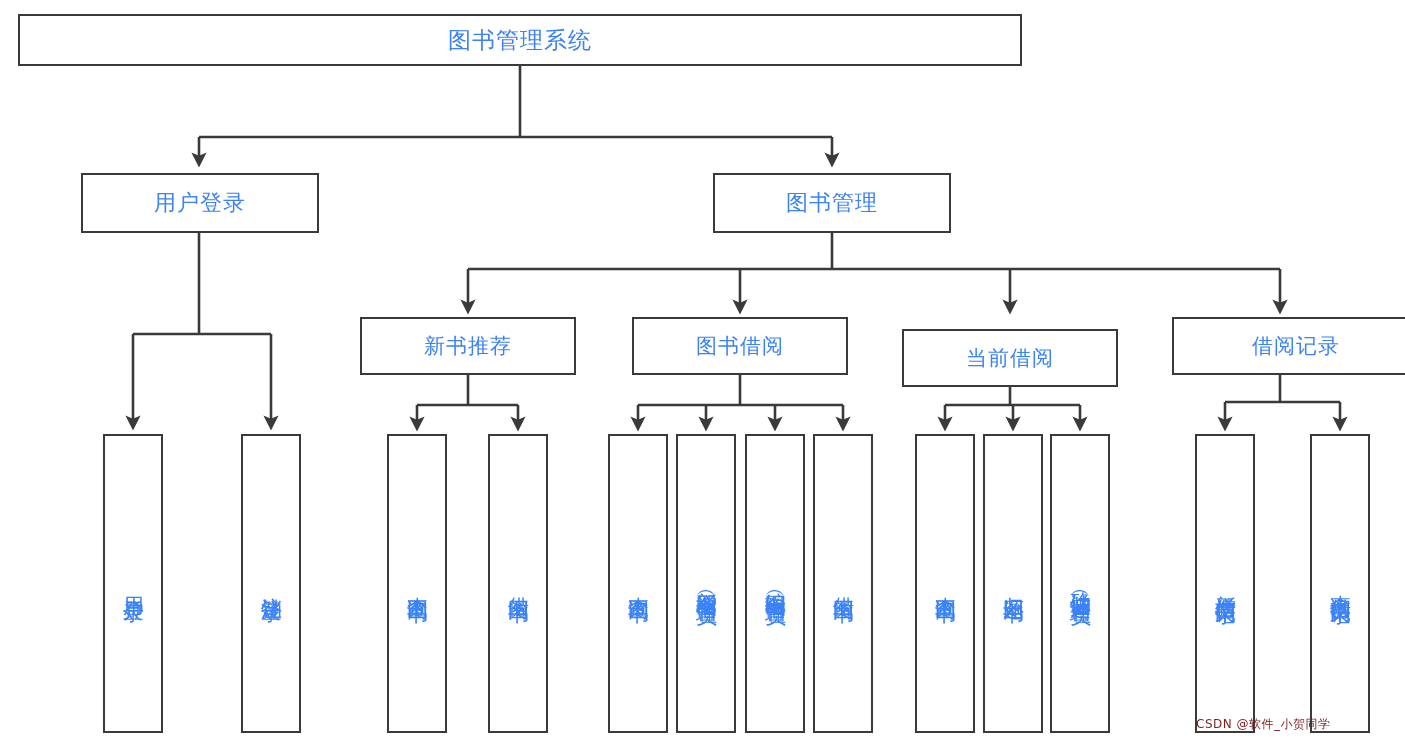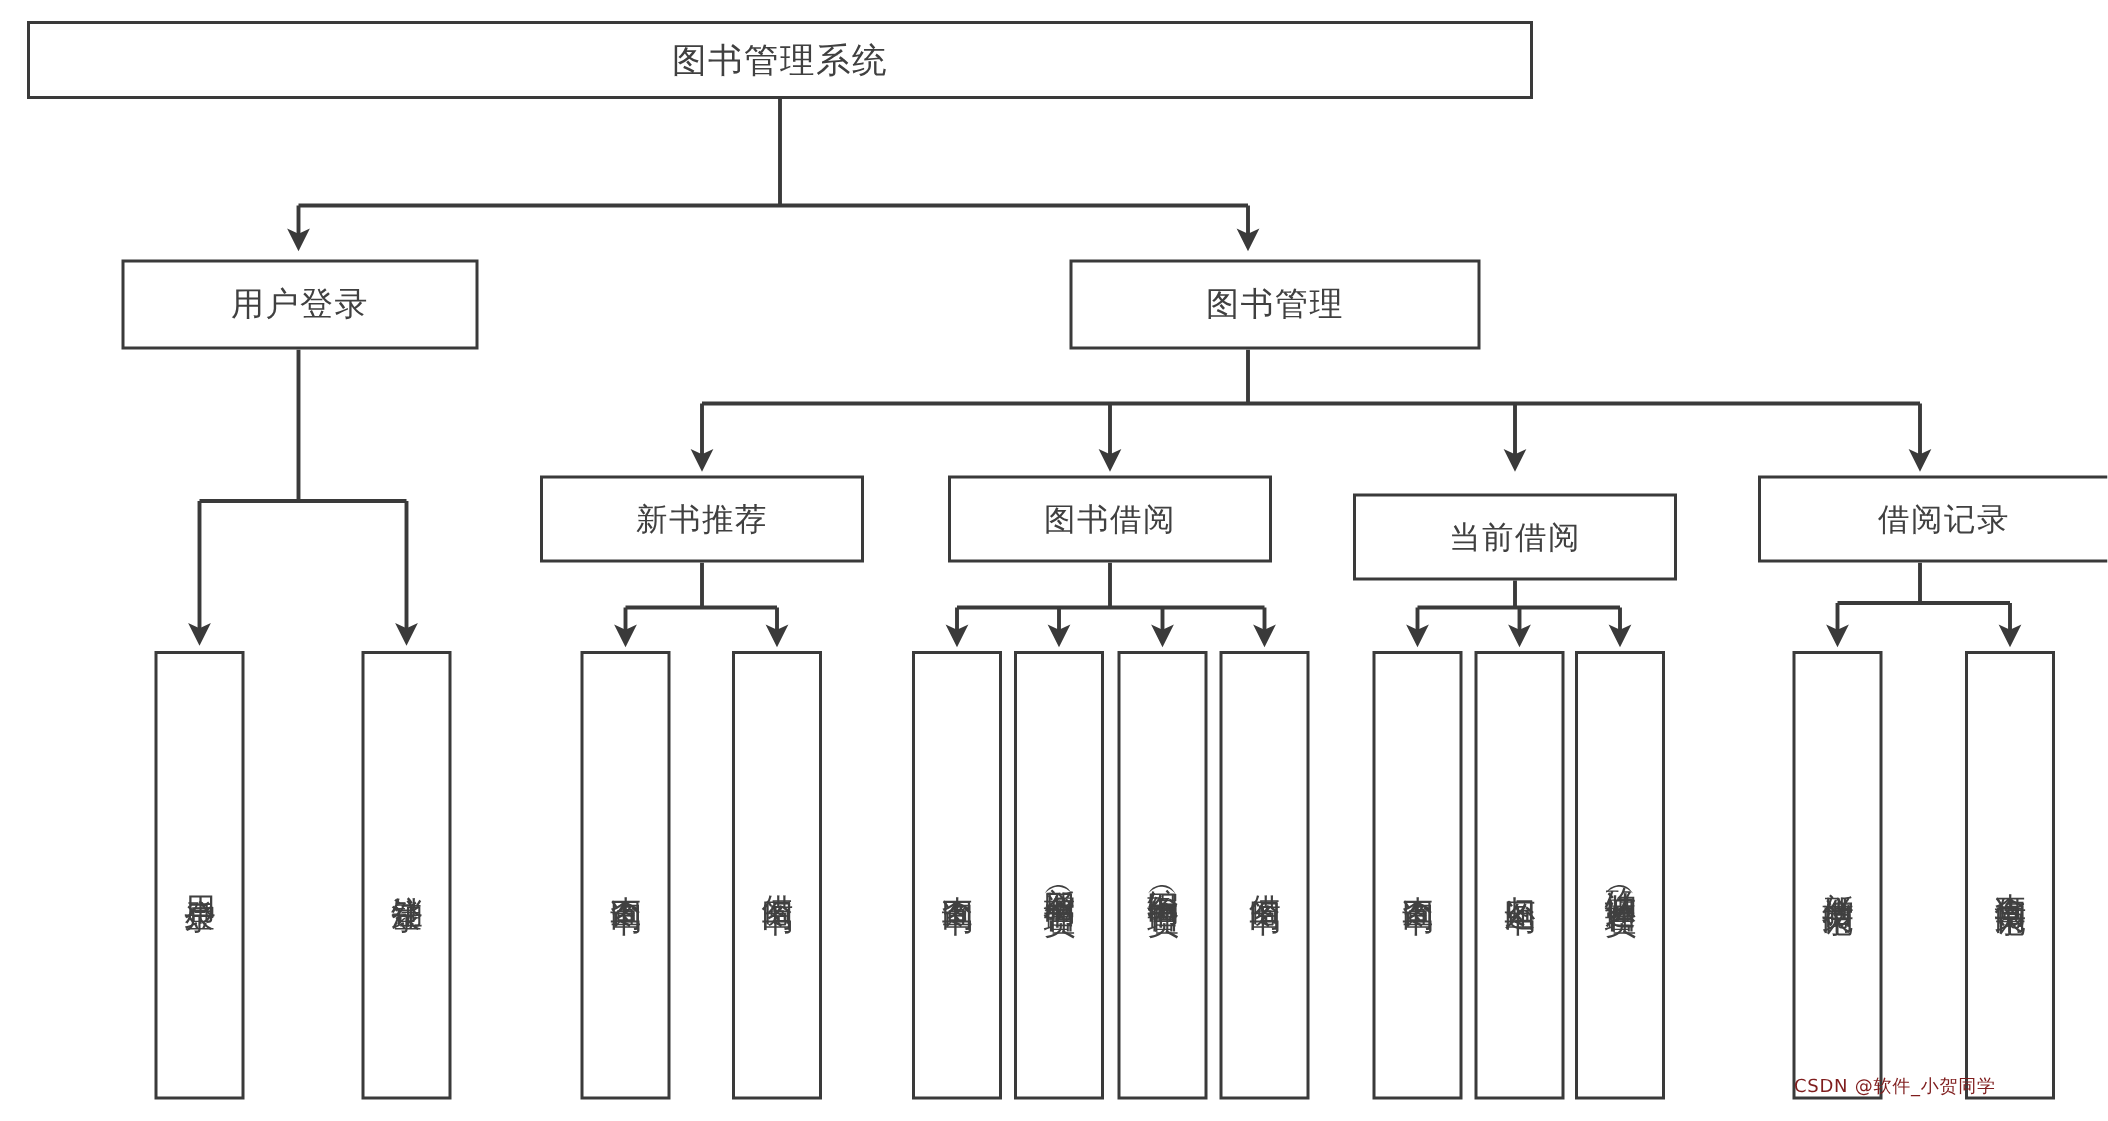--- a/index.html
+++ b/index.html
@@ -22,21 +22,21 @@
     left: 0;
     top: 0;
     width: 1405px;
     height: 747px;
   }
   .node {
     position: absolute;
     box-sizing: border-box;
     border: 2px solid #3a3a3a;
     background: #ffffff;
-    color: #404040;
+    color: #3b82f6;
     display: flex;
     align-items: center;
     justify-content: center;
     text-align: center;
     z-index: 2;
   }
   .node.level0 {
     font-size: 23px;
     letter-spacing: 1px;
   }
@@ -126,21 +126,21 @@
     </g>
   </svg>
 
   <div class="node level0" style="left:18px; top:14px; width:1004px; height:52px;">
     <span class="lbl">图书管理系统</span>
   </div>
 
   <div class="node level1" style="left:81px; top:173px; width:238px; height:60px;">
     <span class="lbl">用户登录</span>
   </div>
-  <div class="node level1" style="left:713px; top:173px; width:274px; height:60px;">
+  <div class="node level1" style="left:713px; top:173px; width:238px; height:60px;">
     <span class="lbl">图书管理</span>
   </div>
 
   <div class="node level2" style="left:360px; top:317px; width:216px; height:58px;">
     <span class="lbl">新书推荐</span>
   </div>
   <div class="node level2" style="left:632px; top:317px; width:216px; height:58px;">
     <span class="lbl">图书借阅</span>
   </div>
   <div class="node level2" style="left:902px; top:317px; width:216px; height:58px;margin-top:12px;">

